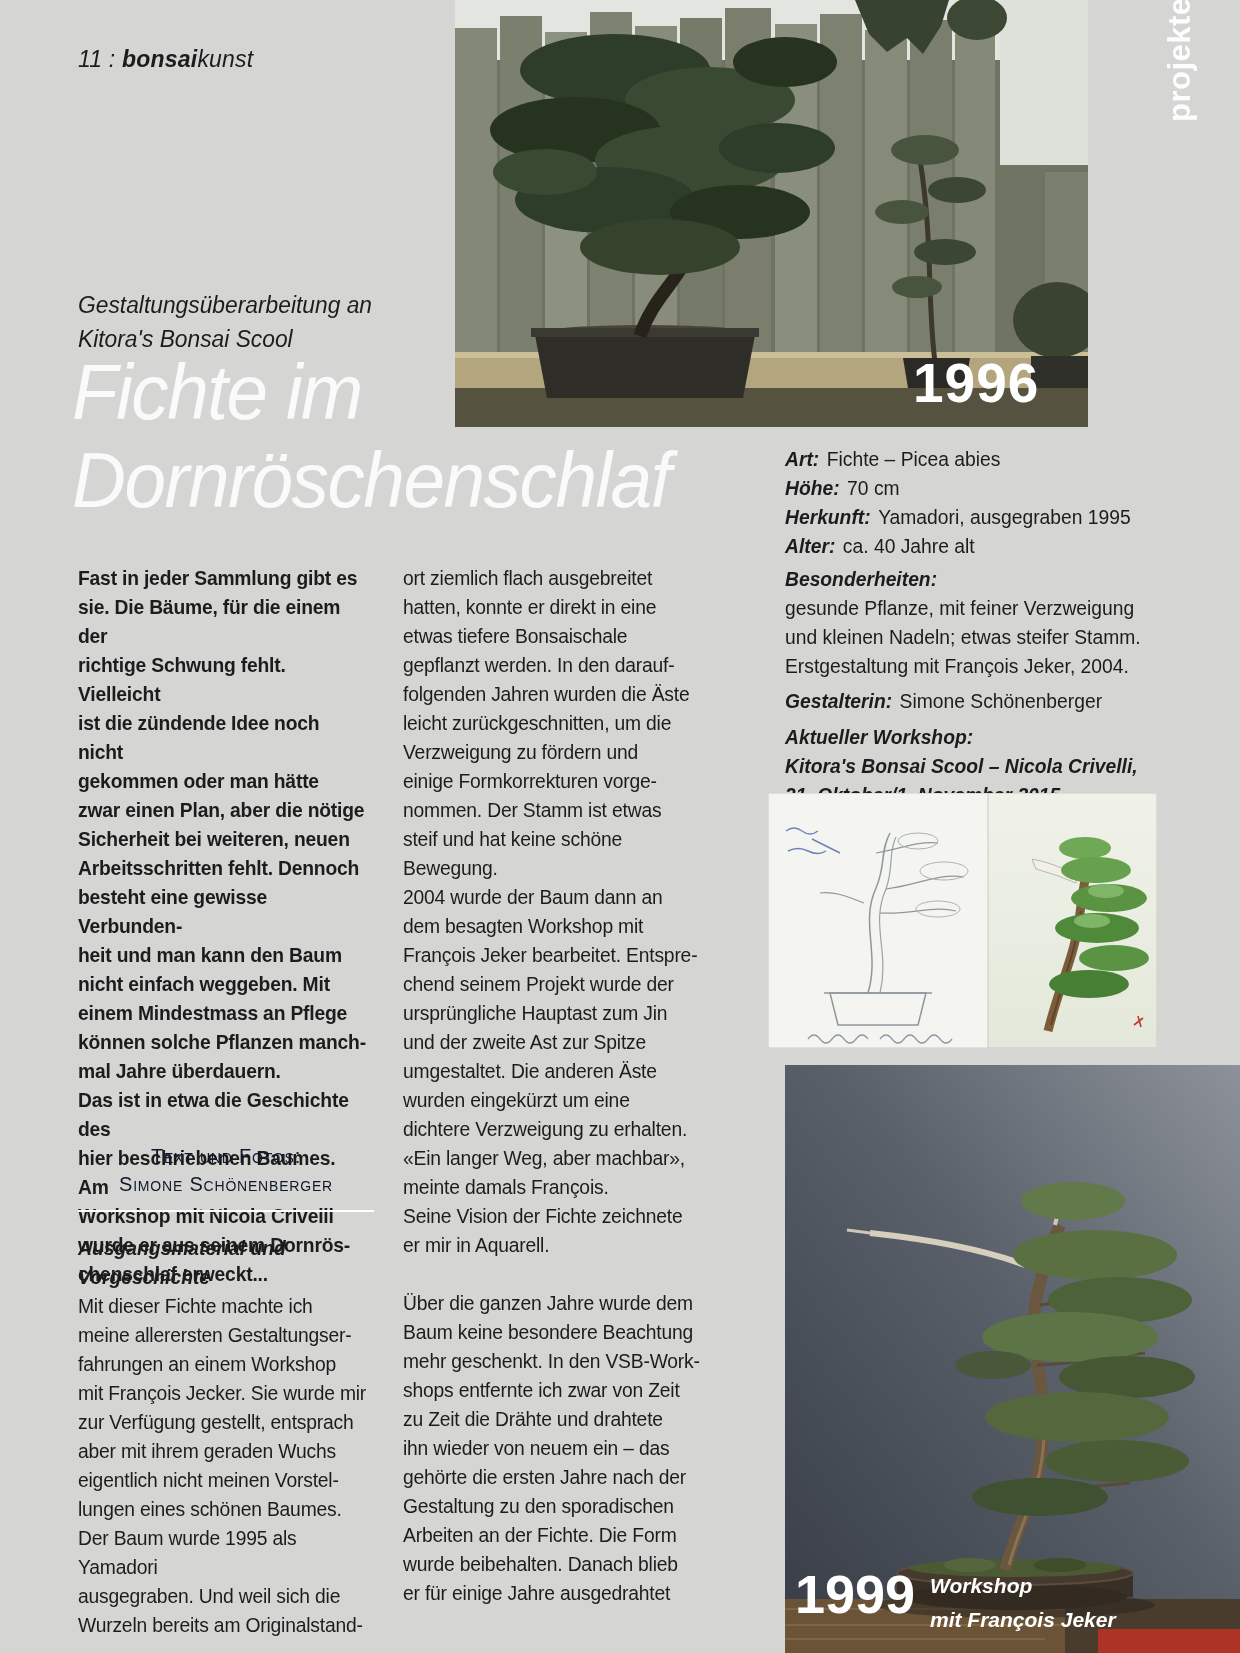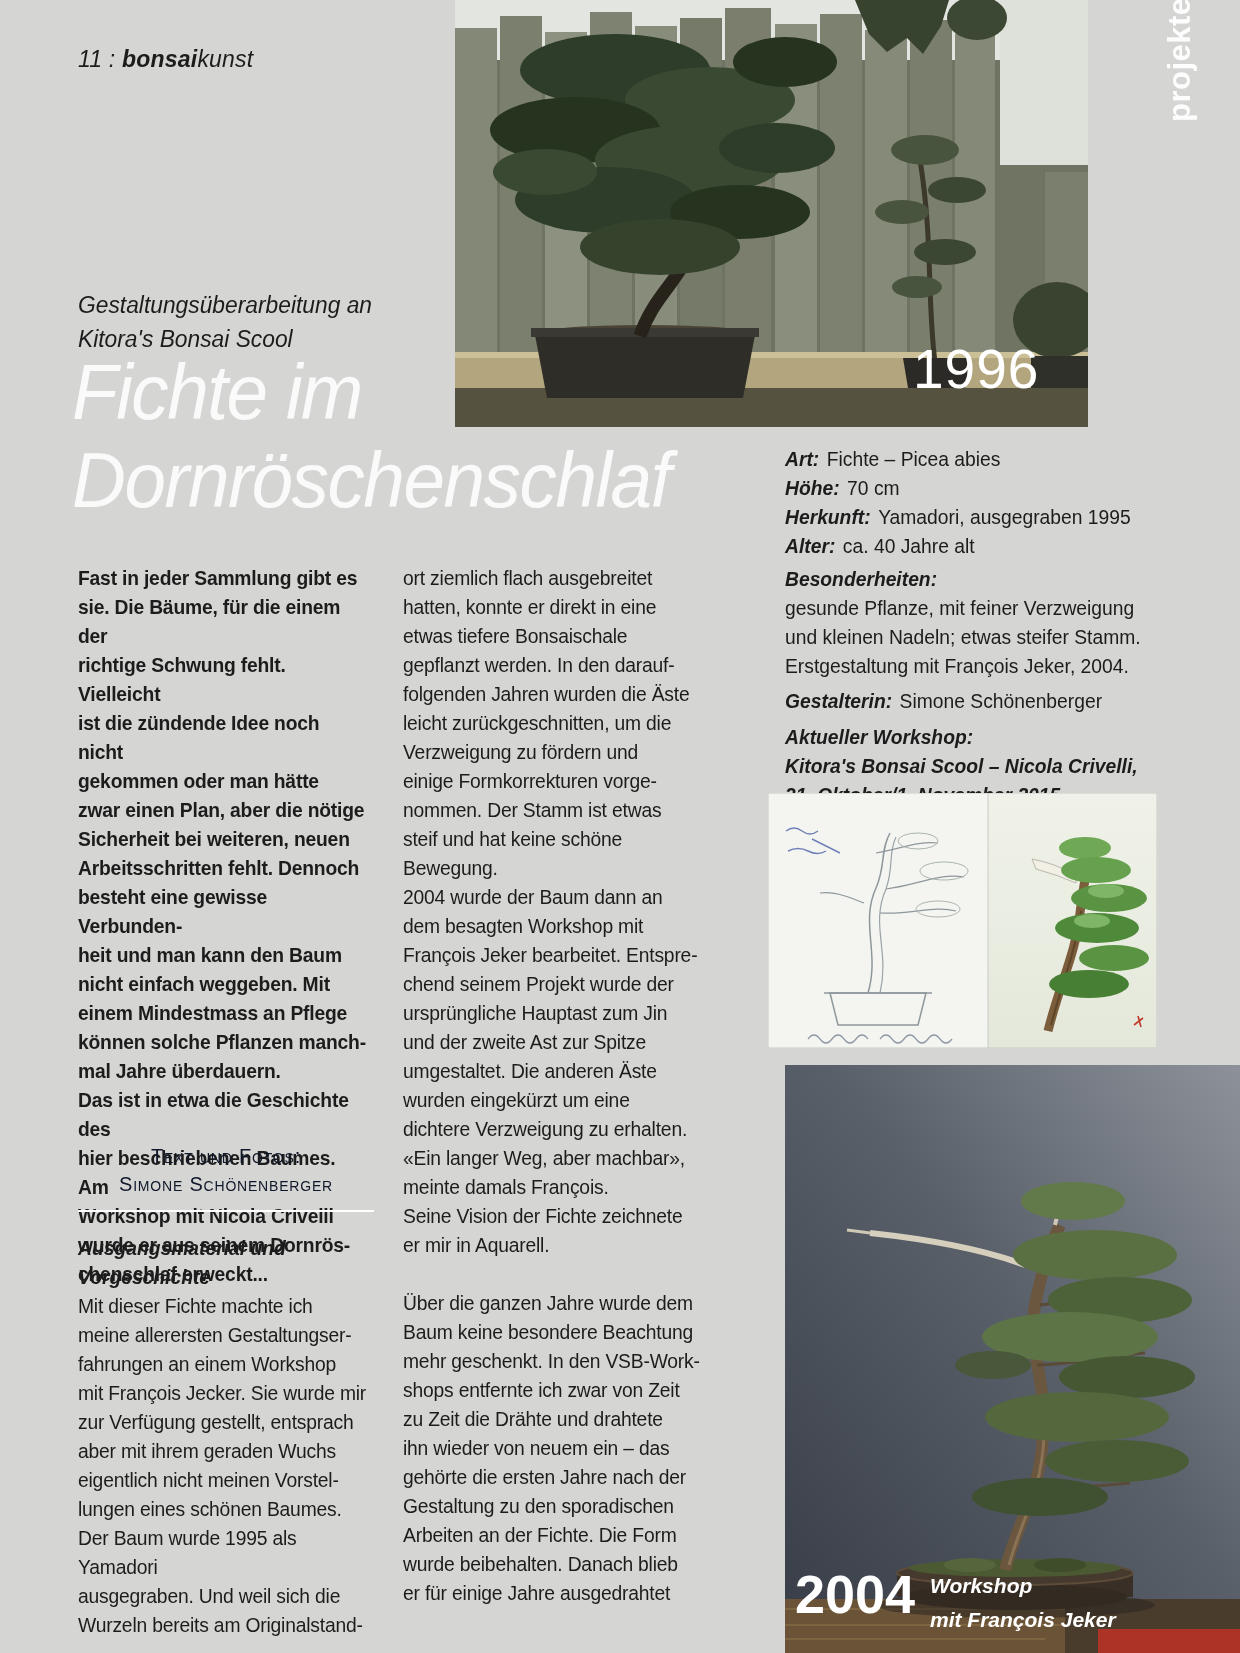--- a/index.html
+++ b/index.html
@@ -31,21 +31,21 @@
   
   .infobox{left:785px;top:444px;width:470px;font-size:20.5px;line-height:29px;
            transform:scaleX(0.94);transform-origin:0 0;}
   .infobox .lbl{font-weight:700;font-style:italic;margin-right:8px;}
   .infobox .blk-lines{white-space:pre-line;}
   .mt4{margin-top:4px;} .mt6{margin-top:6px;} .mt7{margin-top:7px;}
   .bi{font-weight:700;font-style:italic;}
   
   .projekte{left:1162px;top:122px;transform:rotate(-90deg);transform-origin:0 0;
             font-size:31px;font-weight:700;color:#fdfdfd;letter-spacing:0.5px;}
-  .year1996{left:913px;top:337px;font-size:55px;font-weight:400;color:#ffffff;letter-spacing:1px;}
+  .year1996{left:913px;top:351px;font-size:55px;font-weight:700;color:#ffffff;letter-spacing:1px;}
   .year2004{left:795px;top:1563px;font-size:54px;font-weight:700;color:#ffffff;}
   .caption2004{left:930px;top:1569px;font-size:21px;font-weight:700;font-style:italic;
                color:#ffffff;line-height:34px;white-space:pre-line;}
   .redbar{left:1098px;top:1629px;width:142px;height:24px;}
   
   .photo-top{left:455px;top:0;width:633px;height:427px;}
   .sketch-left{left:768px;top:793px;width:220px;height:255px;}
   .sketch-right{left:988px;top:793px;width:169px;height:255px;}
   .photo-bottom{left:785px;top:1065px;width:455px;height:588px;}
   svg{display:block;}
@@ -315,18 +315,18 @@
       <ellipse cx="285" cy="272" rx="88" ry="25" fill="#5d7546"></ellipse>
       <ellipse cx="342" cy="312" rx="68" ry="21" fill="#46583 3" opacity="0"></ellipse>
       <ellipse cx="342" cy="312" rx="68" ry="21" fill="#465833"></ellipse>
       <ellipse cx="292" cy="352" rx="92" ry="25" fill="#55683d"></ellipse>
       <ellipse cx="332" cy="396" rx="72" ry="21" fill="#4a5c36"></ellipse>
       <ellipse cx="255" cy="432" rx="68" ry="19" fill="#3f5130"></ellipse>
       <ellipse cx="208" cy="300" rx="38" ry="14" fill="#49573a"></ellipse>
     </svg>
   </div>
 
-  <div class="abs year2004">2004</div>
+  <div class="abs year2004">1999</div>
   <div class="abs caption2004">Workshop
 mit François Jeker</div>
   <div class="abs redbar" style="background: rgb(174, 51, 39);"></div>
 
 </div>
 
 </body></html>

